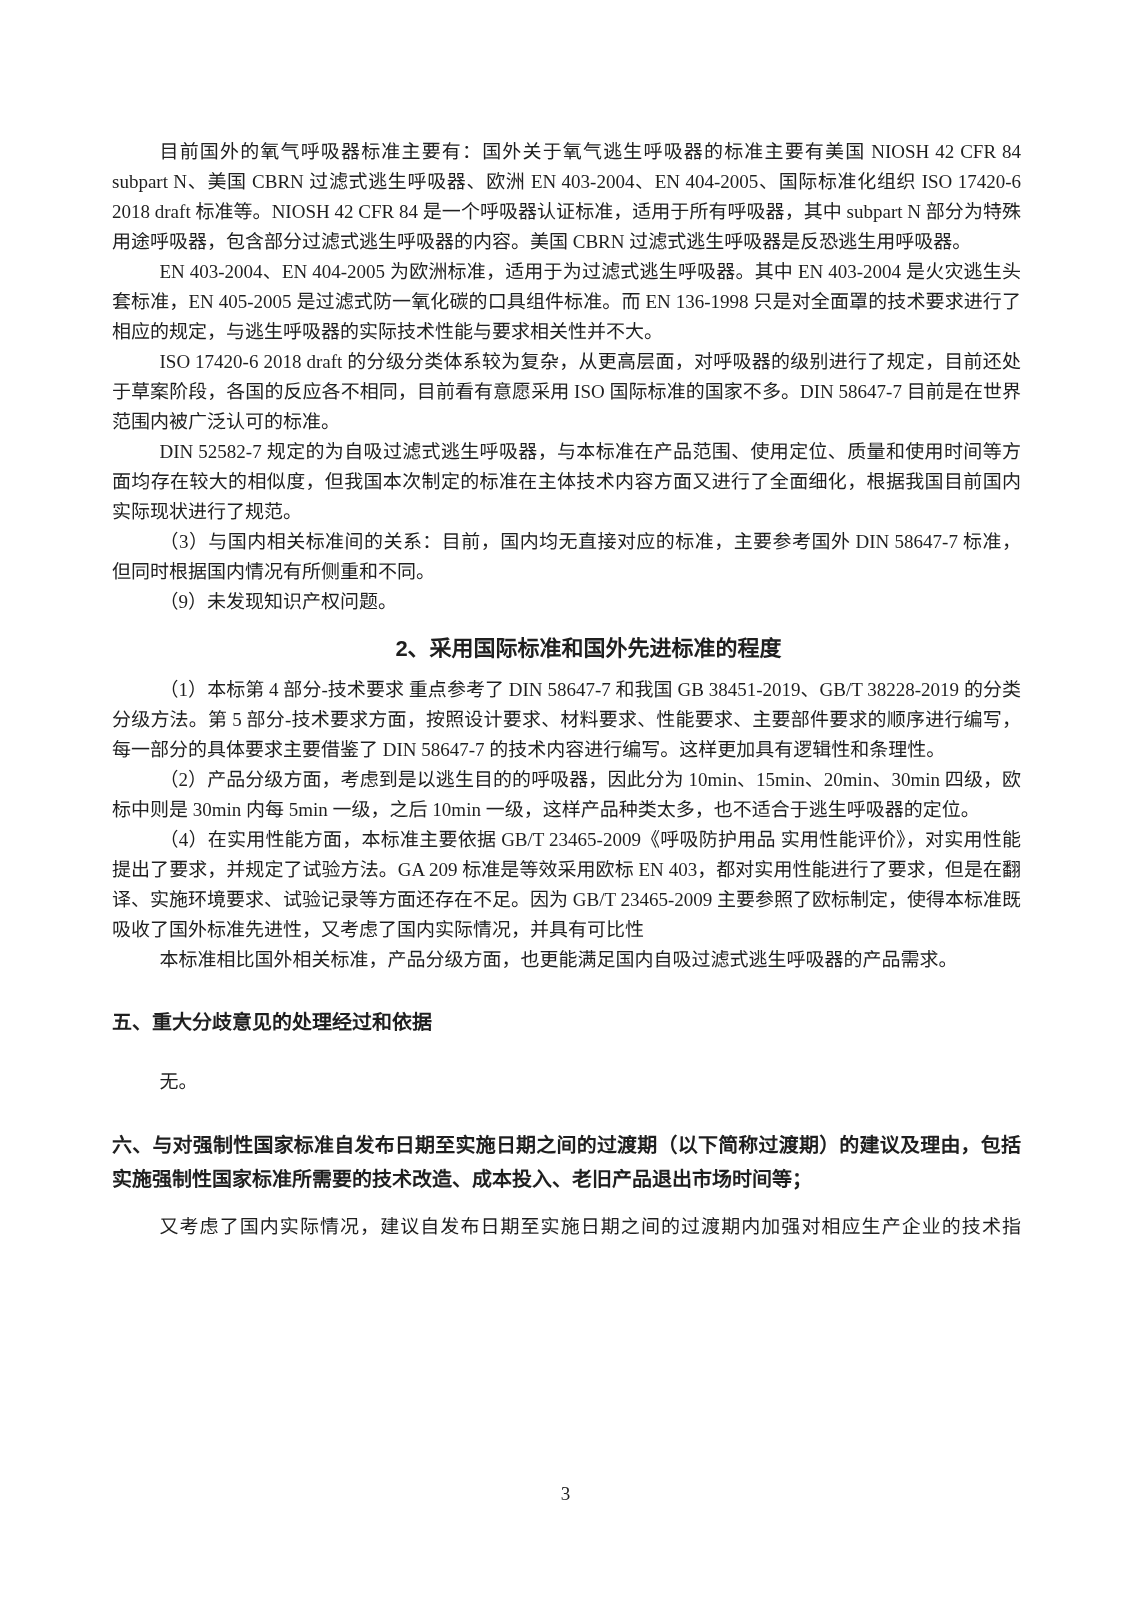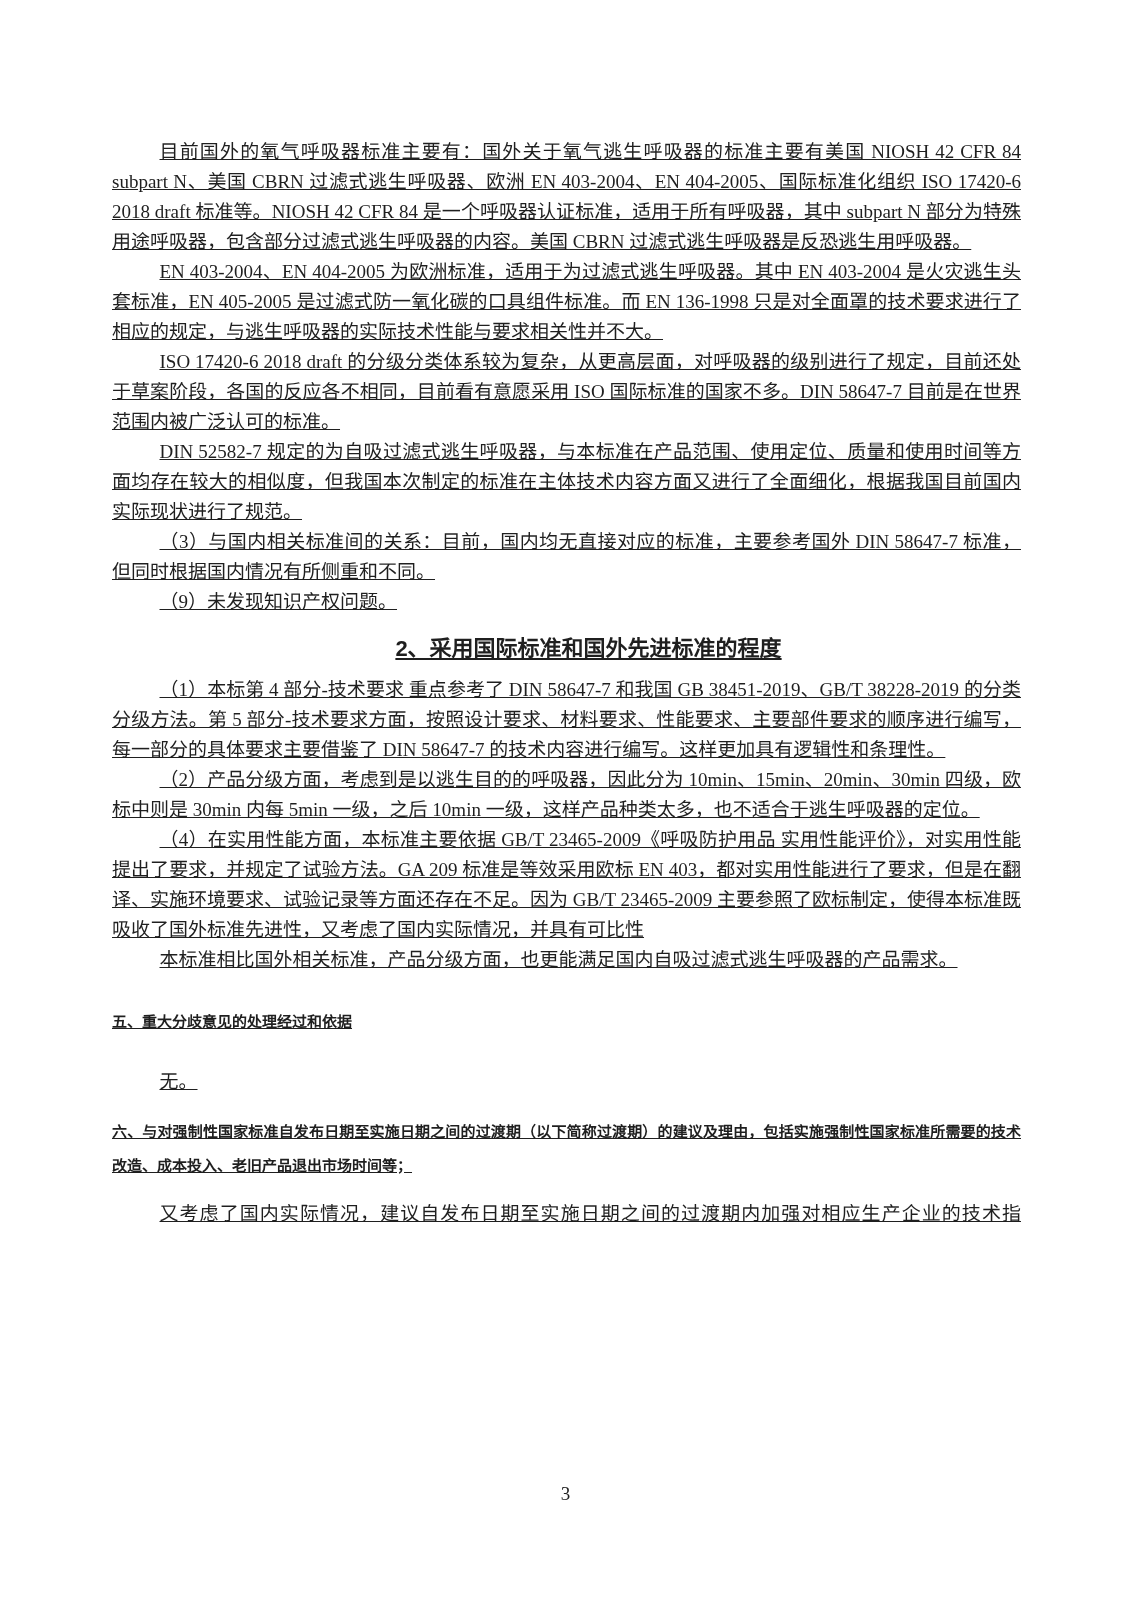--- a/index.html
+++ b/index.html
@@ -14,49 +14,48 @@
     color: #1f1f1f;
   }
   .page {
     position: relative;
     width: 1131px;
     height: 1600px;
     box-sizing: border-box;
     padding: 137px 110px 0 112px;
     background: #ffffff;
     overflow: hidden;
-    text-decoration: underline;
   }
   p { margin: 0; text-align: center; }
   .body-para {
     font-size: 19px;
     line-height: 30px;
     text-align: justify;
     text-indent: 2.5em;
     word-break: break-word;
   }
   .h-sub {
     font-family: "Liberation Sans", "DejaVu Sans", sans-serif;
     font-weight: bold;
     font-size: 22px;
     line-height: 32px;
     text-indent: 2em;
     margin: 16px 0 10px 0;
   }
   .h-main {
     font-family: "Liberation Sans", "DejaVu Sans", sans-serif;
     font-weight: bold;
-    font-size: 15px;
+    font-size: 20px;
     line-height: 34px;
     text-align: justify;
     margin: 0;
   }
   .h-main-5 { margin-top: 30px; }
   .p-none   { margin-top: 28px; }
-  .h-main-6 { margin-top: 18px; }
+  .h-main-6 { margin-top: 31px; }
   .p-final  { margin-top: 16px; text-align-last: justify; }
   .page-number {
     position: absolute;
     top: 1482px;
     left: 0;
     width: 100%;
     text-align: center;
     font-size: 19px;
     line-height: 24px;
   }

